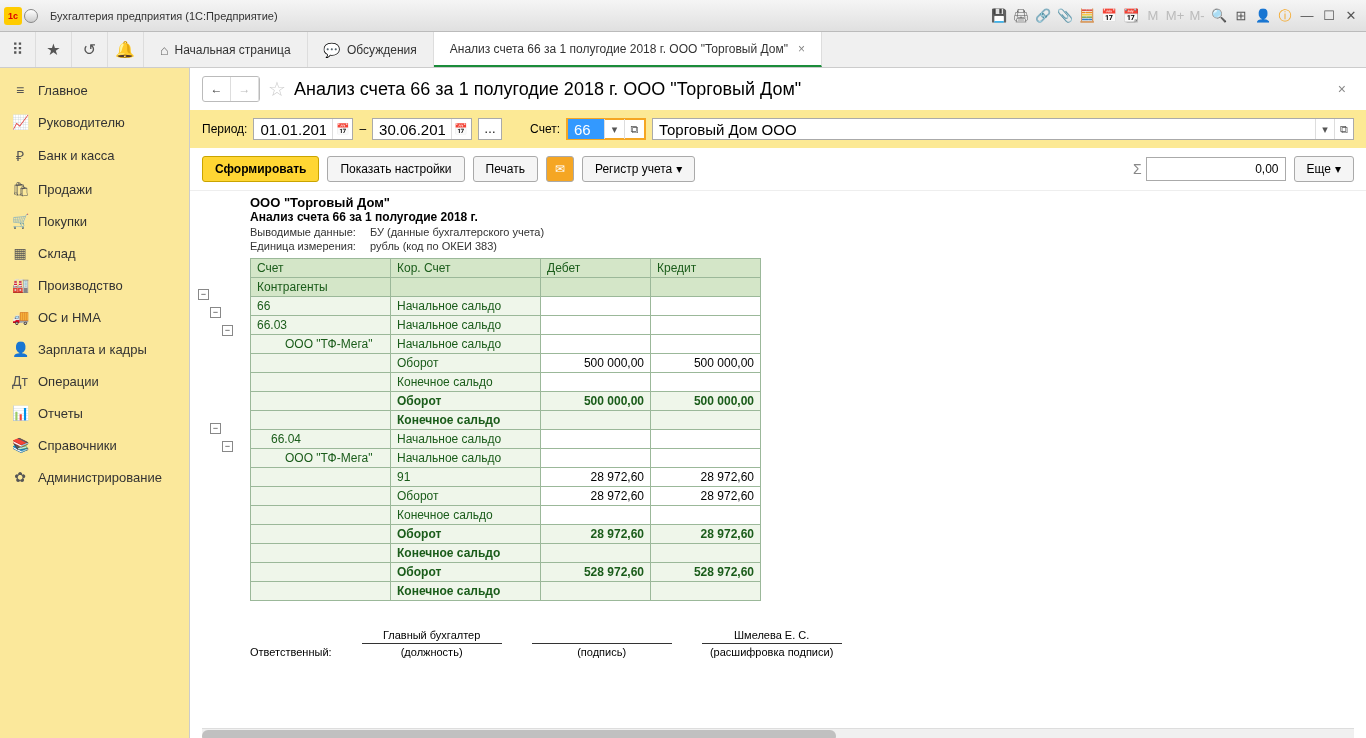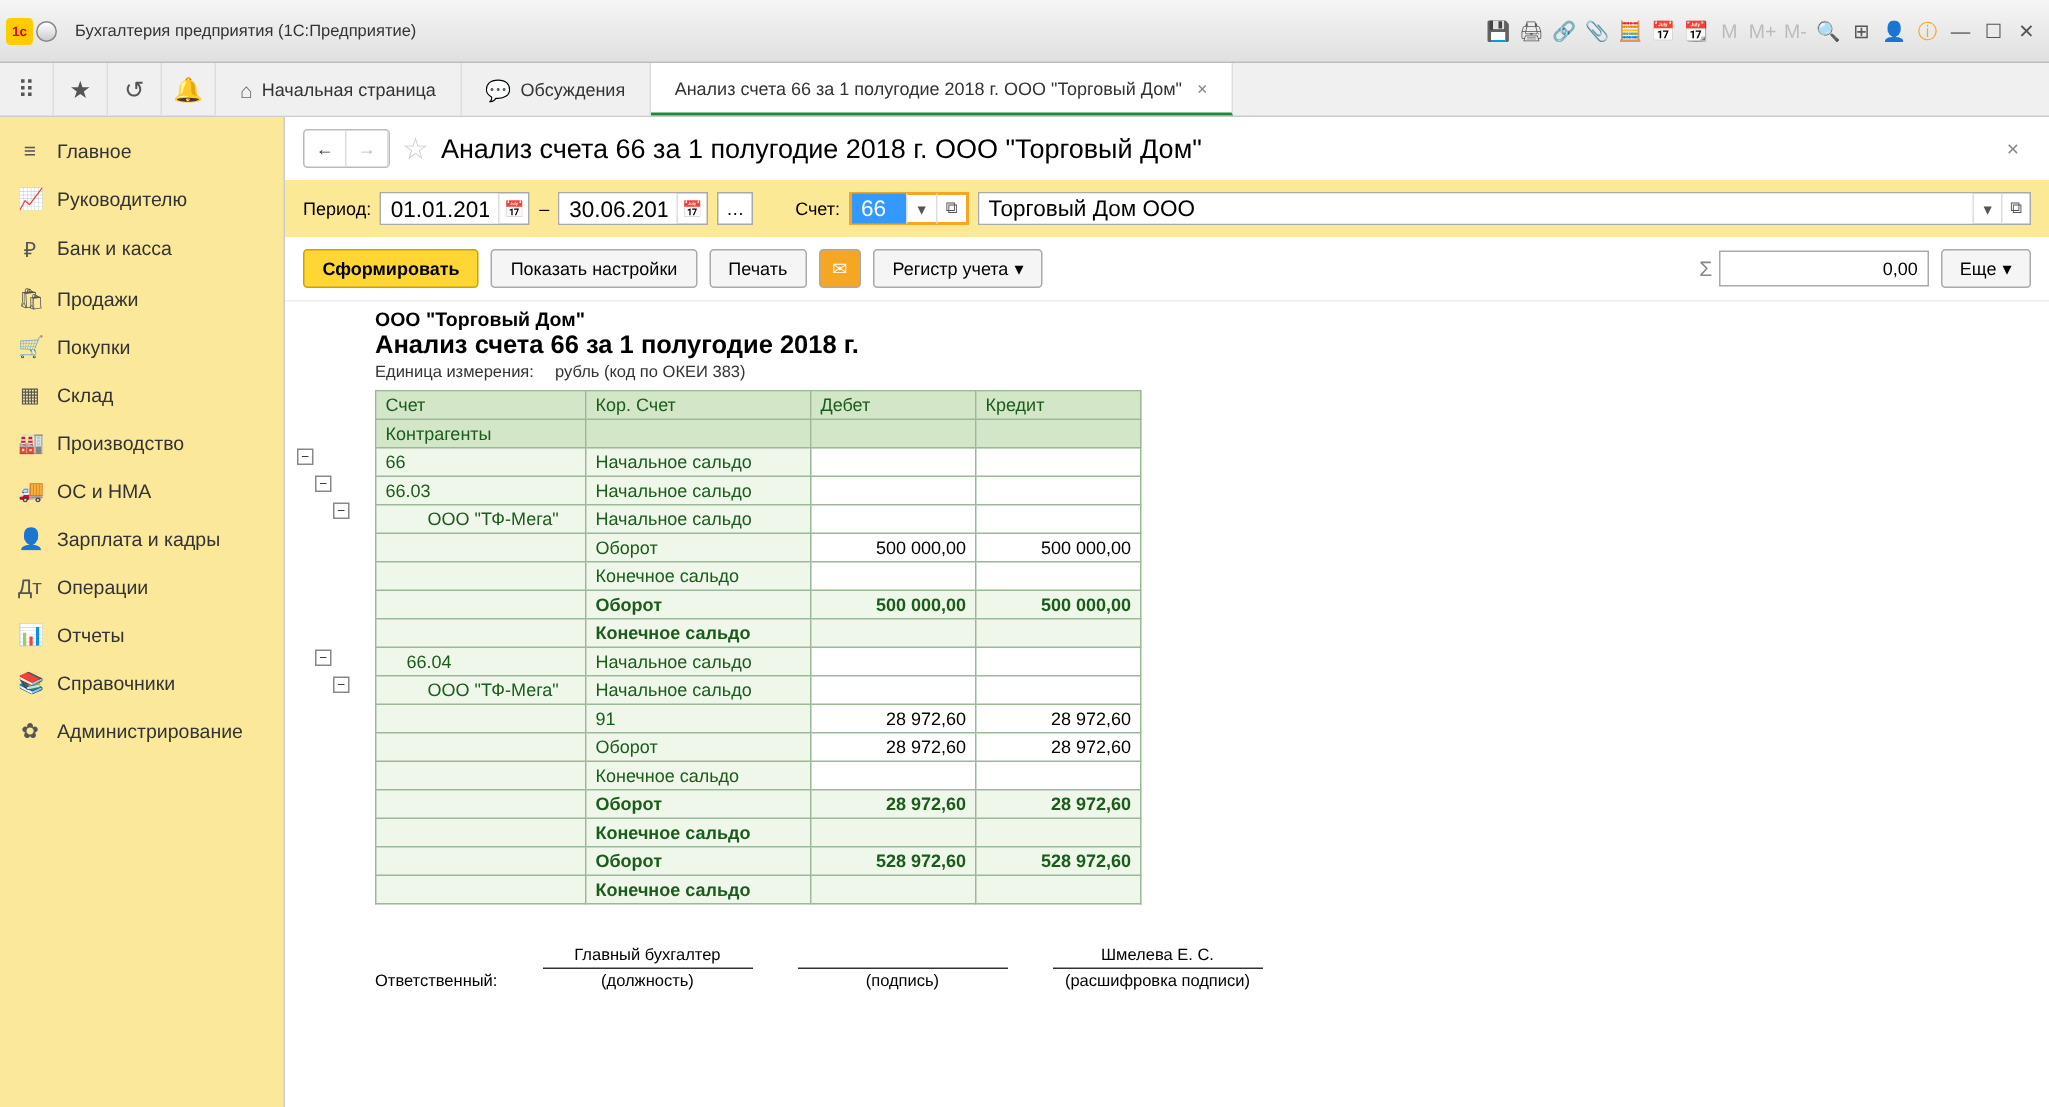--- a/index.html
+++ b/index.html
@@ -1,18 +1,18 @@
 <!DOCTYPE html>
 <html><head>
 <meta charset="utf-8">
 <style>
 * { box-sizing: border-box; margin: 0; padding: 0; }
 body { font-family: Arial, sans-serif; font-size: 12px; background: #e8e8e8; width: 1366px; height: 738px; overflow: hidden; }
 
-.titlebar { height: 42px; background: linear-gradient(#f5f5f5,#e0e0e0); border-bottom: 1px solid #bbb; display: flex; align-items: center; padding: 0 4px; }
+.titlebar { height: 32px; background: linear-gradient(#f5f5f5,#e0e0e0); border-bottom: 1px solid #bbb; display: flex; align-items: center; padding: 0 4px; }
 .titlebar .app-icon { width: 18px; height: 18px; background: #ffcc00; border-radius: 3px; font-size: 9px; display: flex; align-items: center; justify-content: center; font-weight: bold; color: #d00; }
 .titlebar .win-btn { width: 14px; height: 14px; border-radius: 50%; border: 1px solid #888; margin-left: 2px; background: linear-gradient(#fff,#ccc); }
 .titlebar .title { margin-left: 12px; color: #333; font-size: 11px; }
 .titlebar .spacer { flex: 1; }
 .titlebar .tb-icon { width: 18px; height: 18px; margin: 0 2px; display: flex; align-items: center; justify-content: center; font-size: 13px; color: #555; cursor: pointer; }
 
 .tabsrow { height: 36px; background: #f0f0f0; border-bottom: 1px solid #ccc; display: flex; align-items: stretch; }
 .tabsrow .tbtn { width: 36px; display: flex; align-items: center; justify-content: center; border-right: 1px solid #ddd; font-size: 16px; color: #555; cursor: pointer; }
 .tabsrow .tab { padding: 0 16px; display: flex; align-items: center; border-right: 1px solid #ddd; background: #f0f0f0; color: #333; cursor: pointer; gap: 6px; }
 .tabsrow .tab.active { background: #fff; border-bottom: 2px solid #1a8c3a; }
@@ -48,21 +48,21 @@
 .btn.icon { padding: 0 8px; }
 .toolbar .tspace { flex: 1; }
 .sumbox { display: flex; align-items: center; gap: 4px; }
 .sumbox .sigma { font-size: 14px; color: #888; }
 .sumbox input { width: 140px; height: 24px; border: 1px solid #aaa; text-align: right; padding: 0 6px; font-size: 12px; }
 
 .reportarea { flex: 1; overflow: auto; padding: 4px 12px 12px; position: relative; }
 .report-inner { margin-left: 48px; }
 .rheader { margin-bottom: 2px; }
 .rheader .org { font-weight: bold; font-size: 13px; }
-.rheader .title { font-weight: bold; font-size: 17px; }
+.rheader .title { font-weight: bold; font-size: 12px; }
 .rheader .sub { font-size: 11px; color: #333; margin-top: 2px; }
 .rheader .sub .lbl { display: inline-block; width: 120px; }
 
 table.rtable { border-collapse: collapse; margin-top: 6px; font-size: 12px; }
 table.rtable td { border: 1px solid #9bb899; padding: 2px 6px; height: 18px; }
 table.rtable .hdr td { background: #d4e6c8; font-weight: normal; color: #1a5c1a; }
 table.rtable .acct { color: #1a5c1a; background: #eff6ea; }
 table.rtable .bold td { font-weight: bold; background: #eff6ea; color: #1a5c1a; }
 table.rtable .num { text-align: right; font-family: Arial; }
 .c1 { width: 140px; } .c2 { width: 150px; } .c3 { width: 110px; } .c4 { width: 110px; }
@@ -242,20 +242,21 @@
         <div class="tnode" style="top:0px;left:0px">−</div>
         <div class="tnode" style="top:18px;left:12px">−</div>
         <div class="tnode" style="top:36px;left:24px">−</div>
         <div class="tnode" style="top:134px;left:12px">−</div>
         <div class="tnode" style="top:152px;left:24px">−</div>
       </div>
       <div class="report-inner">
         <div class="rheader">
           <div class="org">ООО "Торговый Дом"</div>
           <div class="title">Анализ счета 66 за 1 полугодие 2018 г.</div>
+          <div class="sub"><span class="lbl">Выводимые данные:</span><span>БУ (данные бухгалтерского учета)</span></div>
           <div class="sub"><span class="lbl">Единица измерения:</span><span>рубль (код по ОКЕИ 383)</span></div>
         </div>
         <table class="rtable">
           <tbody>
               <tr class="hdr">
             <td class="c1">Счет</td>
             <td class="c2">Кор. Счет</td>
             <td class="c3">Дебет</td>
             <td class="c4">Кредит</td>
           </tr>

